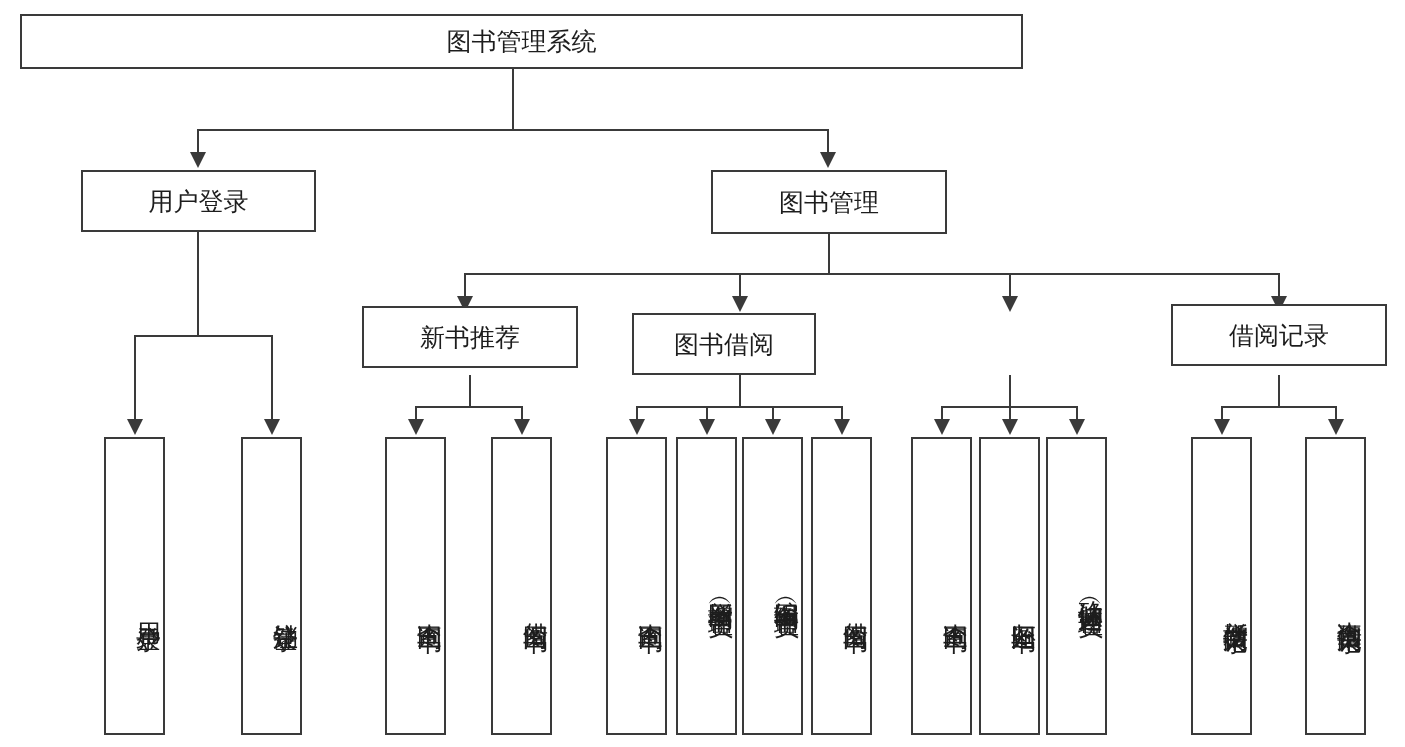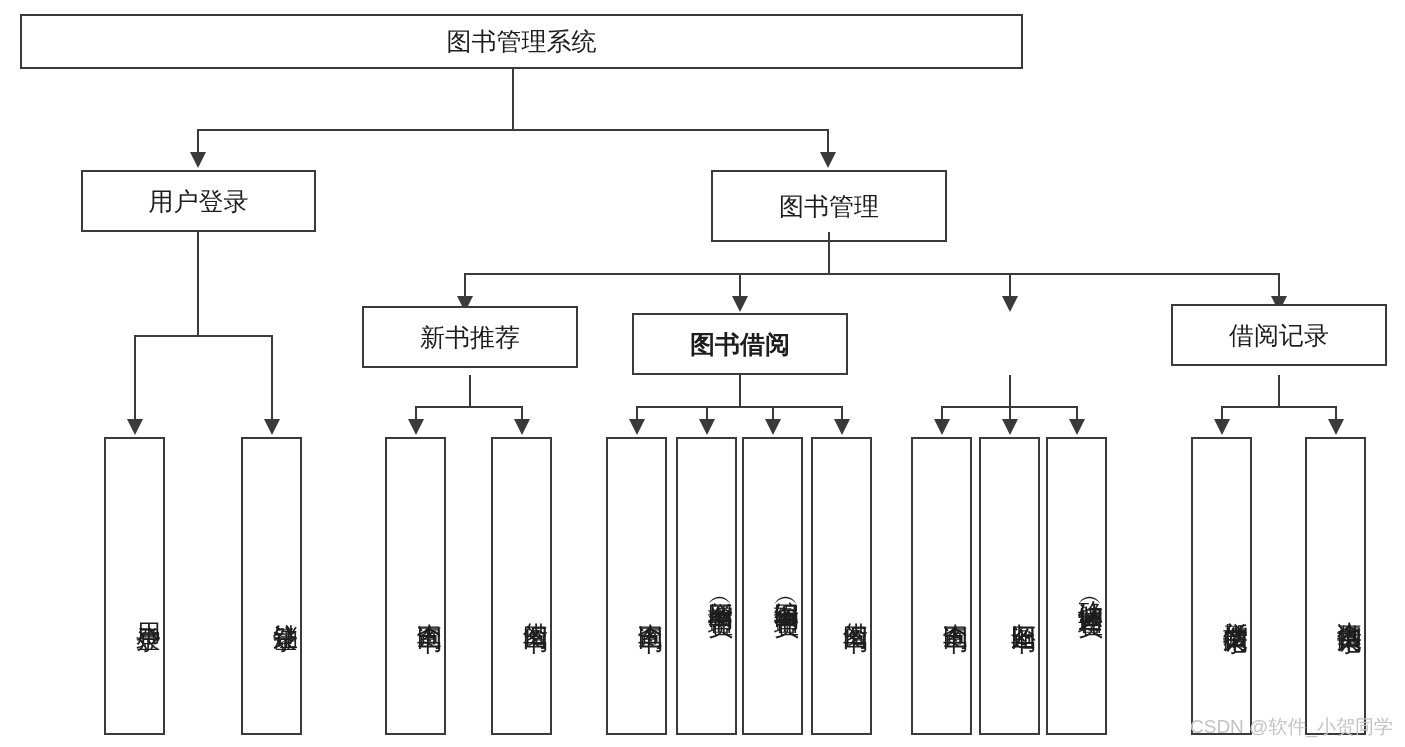--- a/index.html
+++ b/index.html
@@ -96,21 +96,21 @@
   <div class="lineV" style="left:512px; top:69px; height:61px;"></div>
   <div class="lineH" style="left:197px; top:129px; width:632px;"></div>
   <div class="lineV" style="left:197px; top:129px; height:25px;"></div>
   <div class="lineV" style="left:827px; top:129px; height:25px;"></div>
   <div class="arrow" style="left:190px; top:152px;"></div>
   <div class="arrow" style="left:820px; top:152px;"></div>
 
   <div class="node h-node" style="left:81px; top:170px; width:235px; height:62px;">
     <span class="node-label">用户登录</span>
   </div>
-  <div class="node h-node" style="left:711px; top:170px; width:236px; height:72px;align-items:center;">
+  <div class="node h-node" style="left:711px; top:170px; width:236px; height:64px;align-items:center;">
     <span class="node-label">图书管理</span>
   </div>
 
   <div class="lineV" style="left:197px; top:232px; height:104px;"></div>
   <div class="lineH" style="left:134px; top:335px; width:139px;"></div>
   <div class="lineV" style="left:134px; top:335px; height:86px;"></div>
   <div class="lineV" style="left:271px; top:335px; height:86px;"></div>
   <div class="arrow" style="left:127px; top:419px;"></div>
   <div class="arrow" style="left:264px; top:419px;"></div>
 
@@ -121,21 +121,21 @@
   <div class="lineV" style="left:1009px; top:273px; height:25px;"></div>
   <div class="lineV" style="left:1278px; top:273px; height:25px;"></div>
   <div class="arrow" style="left:457px; top:296px;"></div>
   <div class="arrow" style="left:732px; top:296px;"></div>
   <div class="arrow" style="left:1002px; top:296px;"></div>
   <div class="arrow" style="left:1271px; top:296px;"></div>
 
   <div class="node h-node" style="left:362px; top:306px; width:216px; height:62px;">
     <span class="node-label">新书推荐</span>
   </div>
-  <div class="node h-node" style="left:632px; top:313px; width:216px; height:62px;font-weight:bold;">
+  <div class="node h-node" style="left:632px; top:313px; width:184px; height:62px;">
     <span class="node-label">图书借阅</span>
   </div>
   <div class="node h-node" style="left:1171px; top:304px; width:216px; height:62px;">
     <span class="node-label">借阅记录</span>
   </div>
 
   <div class="lineV" style="left:469px; top:375px; height:32px;"></div>
   <div class="lineH" style="left:415px; top:406px; width:108px;"></div>
   <div class="lineV" style="left:415px; top:406px; height:15px;"></div>
   <div class="lineV" style="left:521px; top:406px; height:15px;"></div>
@@ -206,15 +206,14 @@
     <span class="node-label">确认归还（管理员）</span>
   </div>
 
   <div class="node v-node" style="left:1191px; top:437px; width:61px; height:298px;">
     <span class="node-label">新增借阅记录</span>
   </div>
   <div class="node v-node" style="left:1305px; top:437px; width:61px; height:298px;">
     <span class="node-label">查询借阅记录</span>
   </div>
 
-  <div class="watermark">CSDN @软件_小贺同学</div>
 
 </div>
 
 </body></html>

